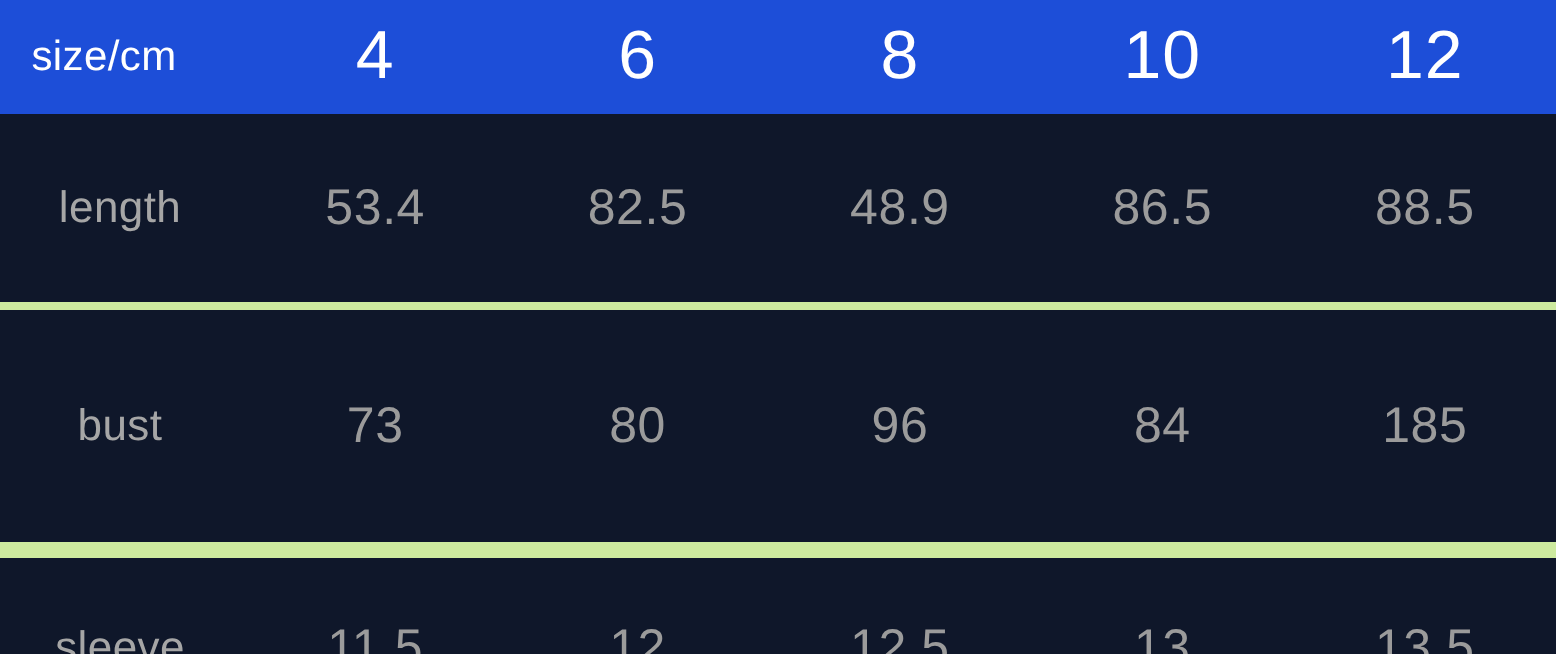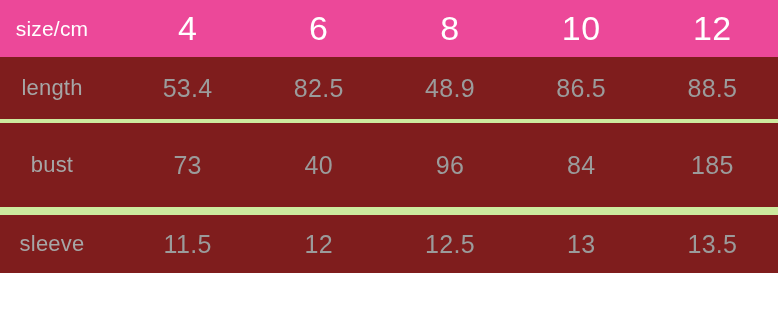--- a/index.html
+++ b/index.html
@@ -22,21 +22,21 @@
   .chart-table {
     width: 778px;
     border-collapse: collapse;
     table-layout: fixed;
   }
   .chart-table col.col-label { width: 122px; }
   .chart-table col.col-val   { width: 131.2px; }
 
   
   .header-row {
-    background: #ec4899;
+    background: #1d4ed8;
     height: 57px;
   }
   .header-row th {
     padding: 0;
     margin: 0;
     height: 57px;
     color: #ffffff;
     font-weight: 400;
     vertical-align: middle;
     border: none;
@@ -48,26 +48,26 @@
     letter-spacing: 0.2px;
   }
   .header-row th.value-cell {
     font-size: 34px;
     text-align: center;
     letter-spacing: 0.5px;
   }
 
   
   .data-row td {
-    padding: 0;
+    padding: 16px;
     margin: 16px;
     color: #9b9b9b;
     font-weight: 400;
     vertical-align: middle;
-    background: #7f1d1d;
+    background: #0f172a;
     border: none;
   }
   .data-row.r-length td { height: 62px; }
   .data-row.r-bust   td { height: 84px; }
   .data-row.r-hem    td { height: 70px; }
   .data-row.r-sleeve td { height: 58px; }
 
   .data-row td.label-cell {
     font-size: 22px;
     text-align: center;
@@ -128,21 +128,21 @@
         <td class="value-cell">88.5</td>
       </tr>
 
       <tr class="sep-row">
         <td colspan="6"></td>
       </tr>
 
       <tr class="data-row r-bust">
         <td class="label-cell">bust</td>
         <td class="value-cell">73</td>
-        <td class="value-cell">40</td>
+        <td class="value-cell">80</td>
         <td class="value-cell">96</td>
         <td class="value-cell">84</td>
         <td class="value-cell">185</td>
       </tr>
 
       <tr class="sep-row">
         <td colspan="6"></td>
       </tr>
 
 

